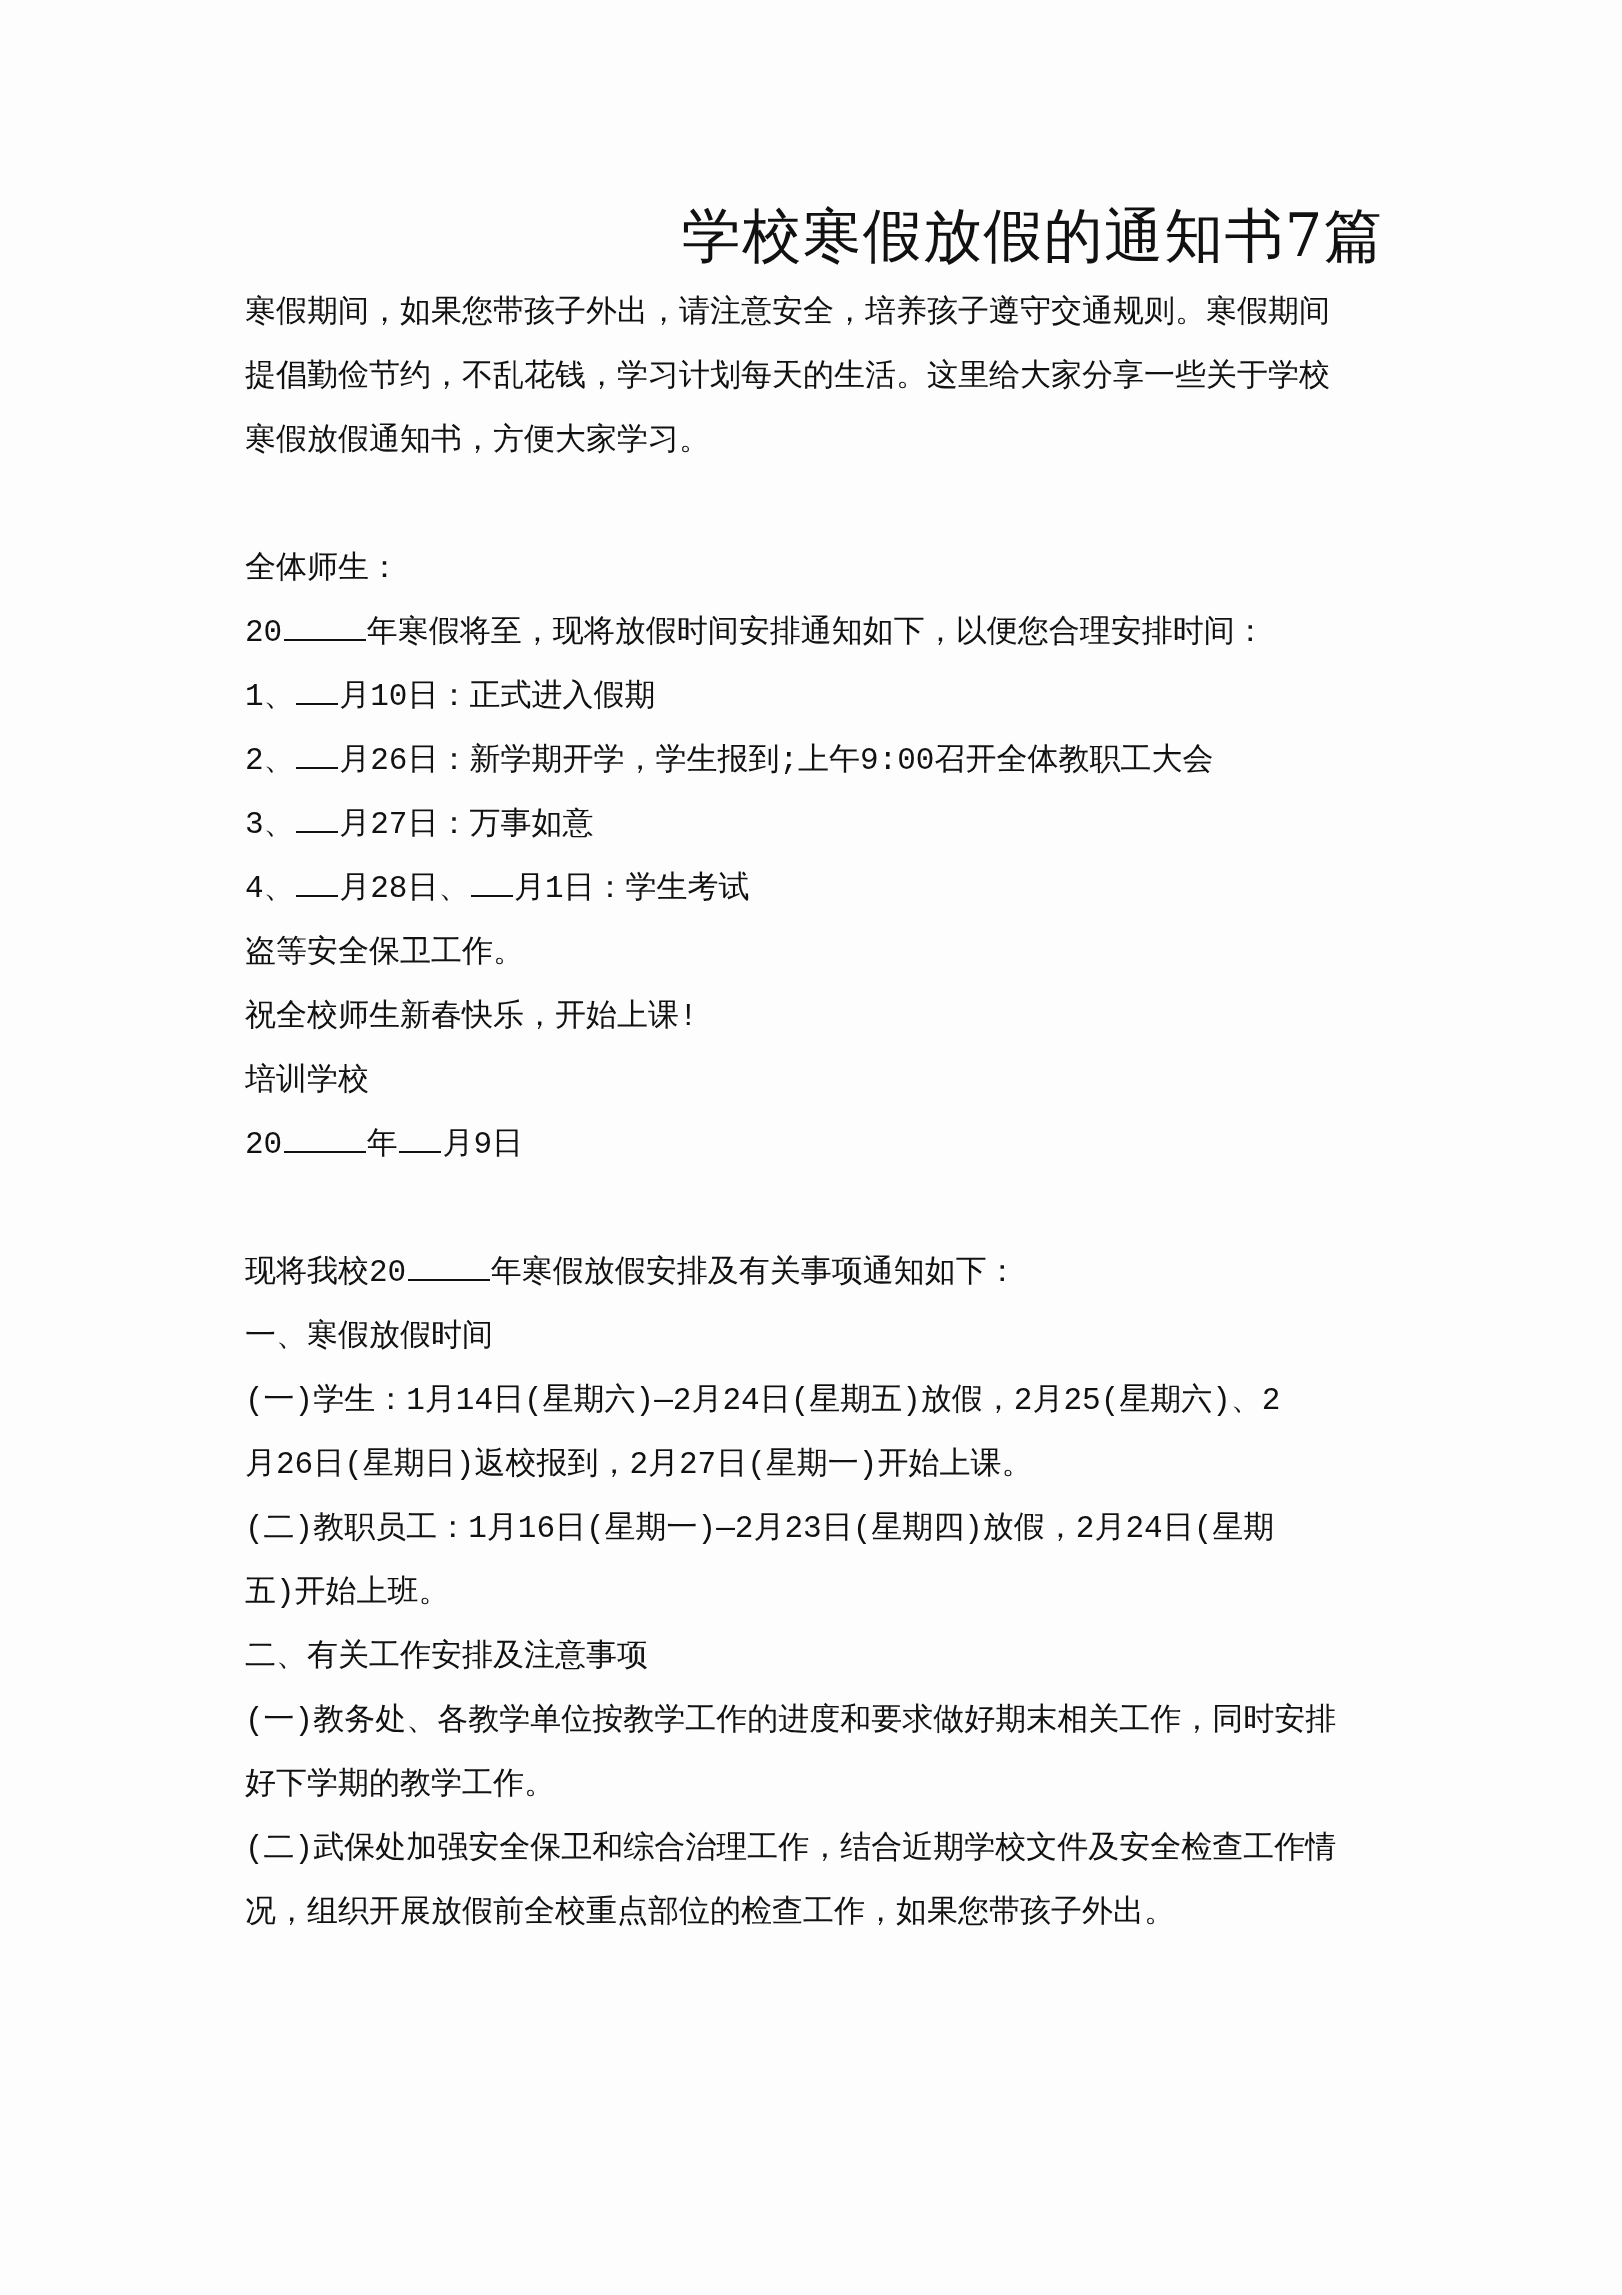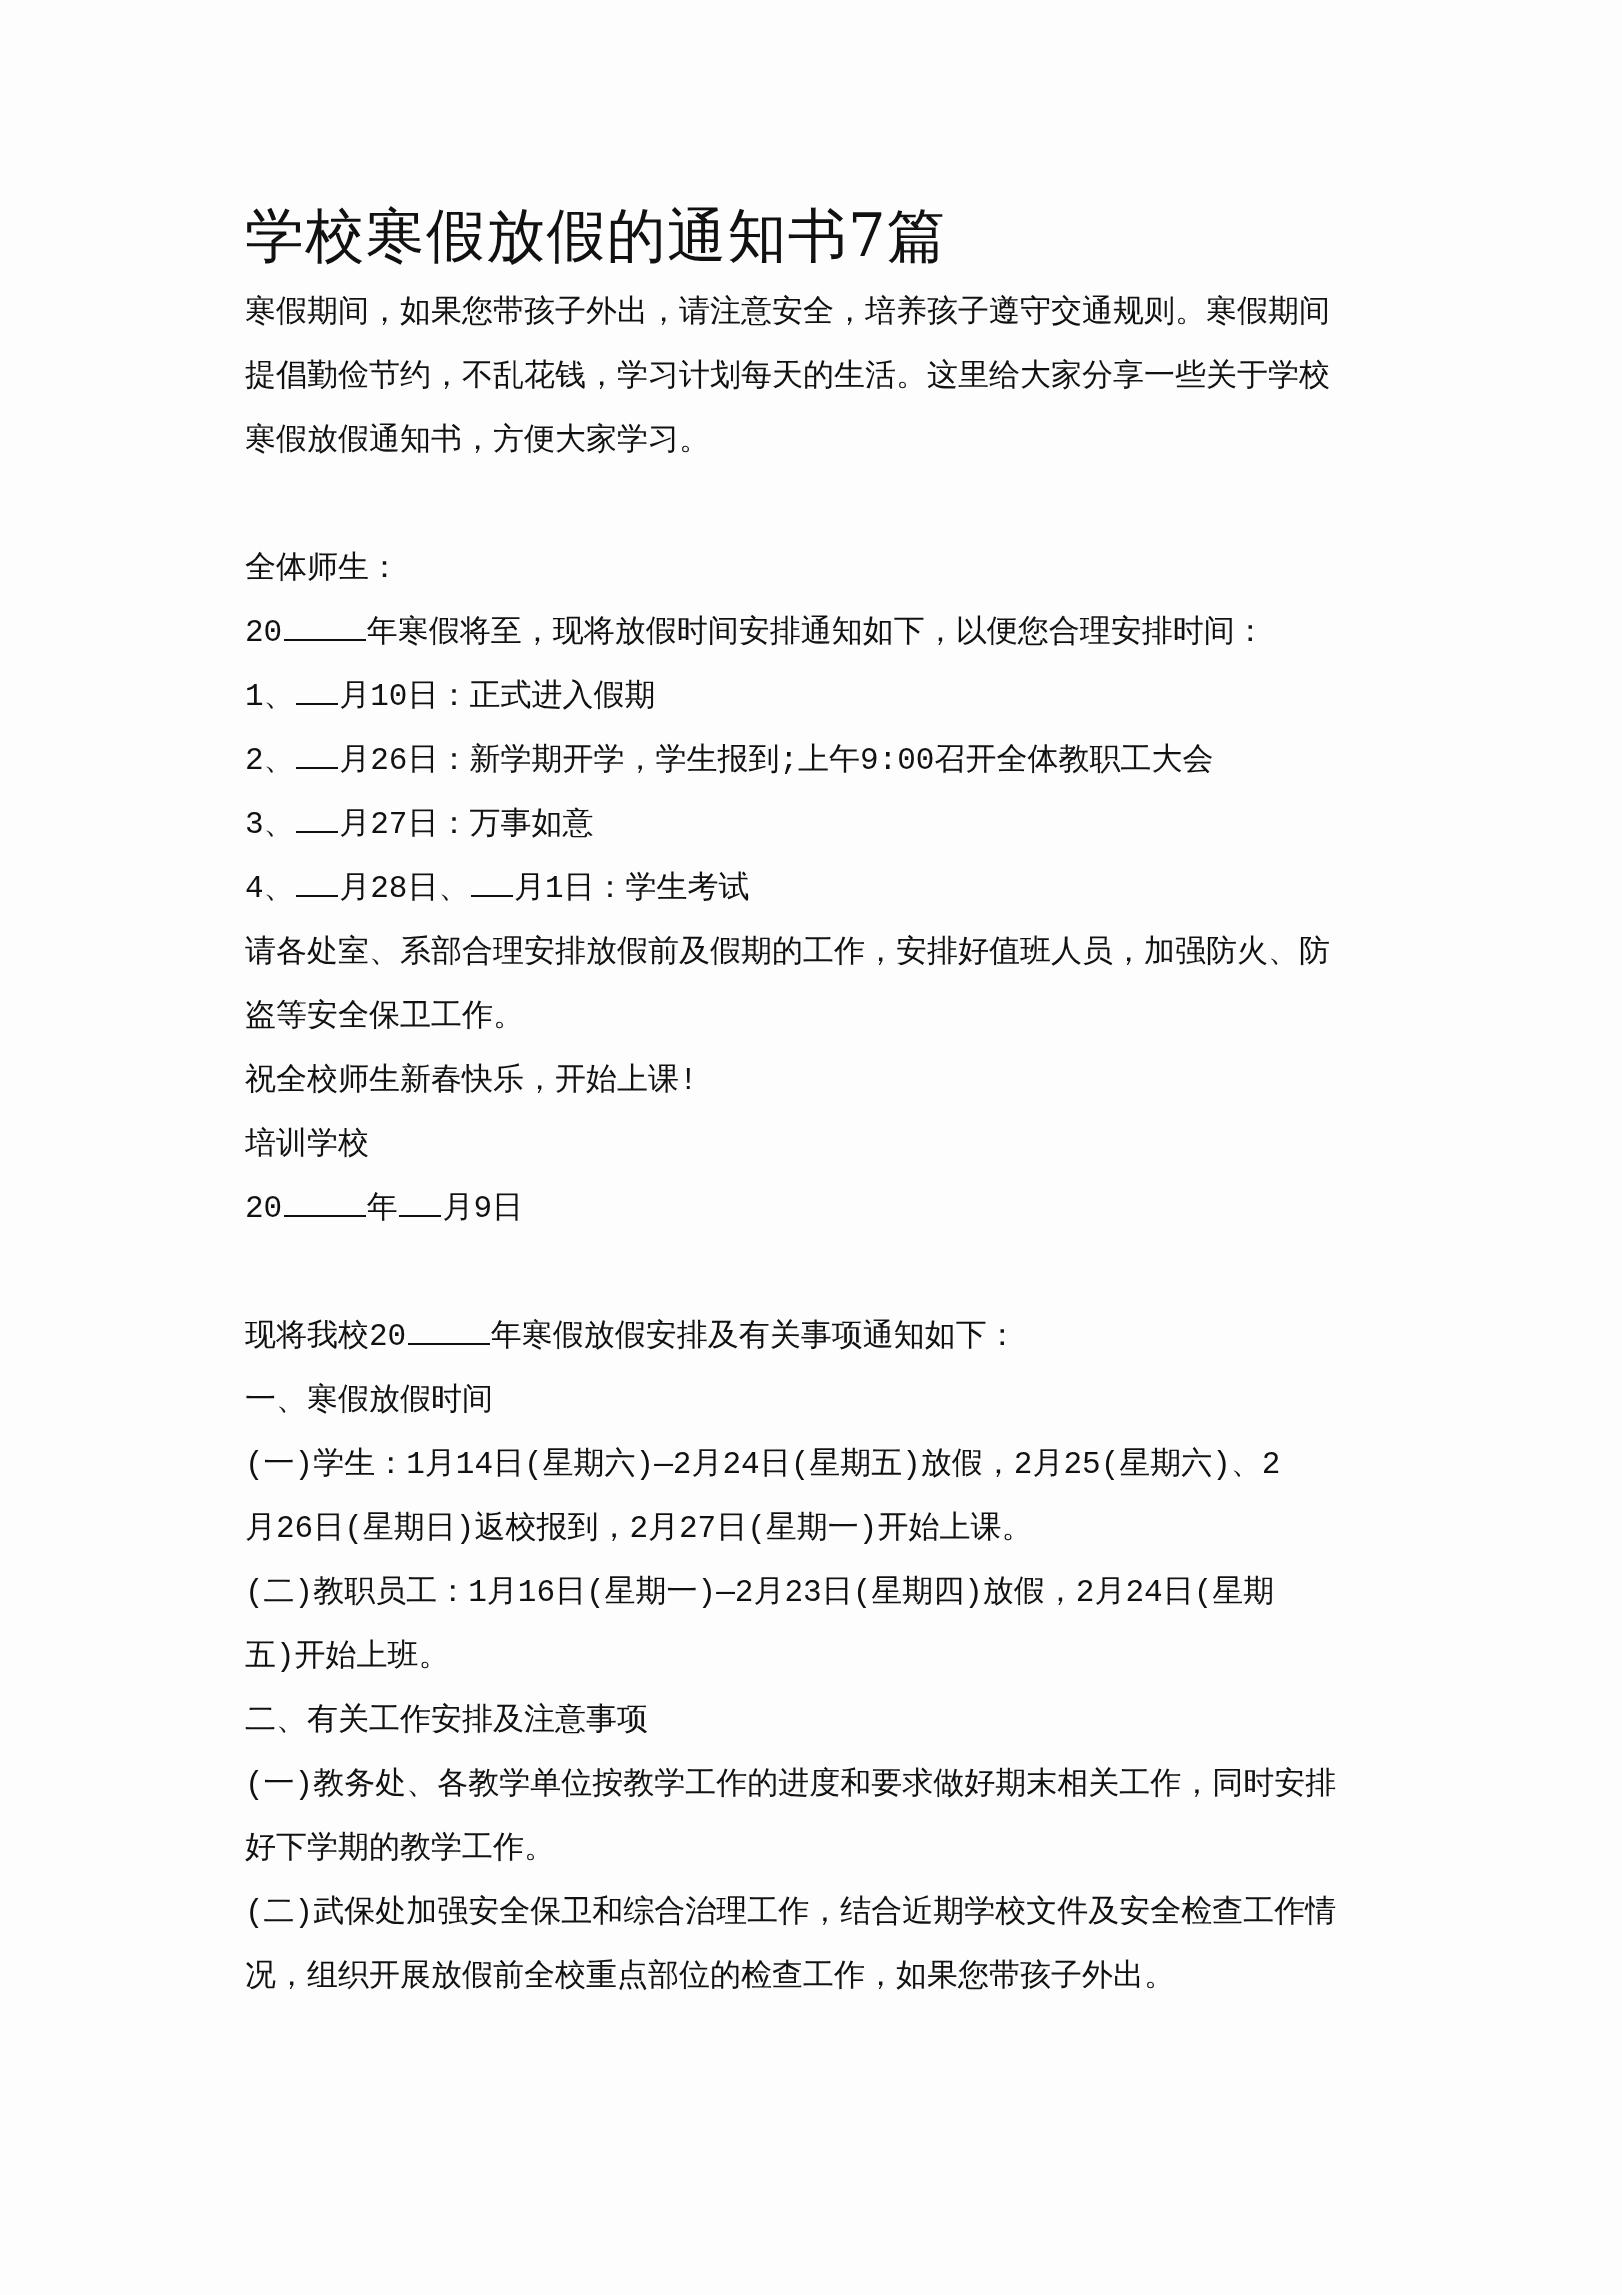--- a/index.html
+++ b/index.html
@@ -19,21 +19,21 @@
       position: absolute;
       left: 245px;
       top: 0;
       width: 1139px;
     }
     .title {
       position: absolute;
       left: 0;
       top: 196px;
       width: 1139px;
-      text-align: left;
+      text-align: right;
       font-size: 59px;
       line-height: 79px;
       font-weight: normal;
       letter-spacing: 1.3px;
       margin: 0;
       white-space: nowrap;
     }
     .body {
       position: absolute;
       left: 0;
@@ -78,21 +78,20 @@
     <span class="gap"></span>
 
     <span class="line">全体师生：</span>
     <span class="line"><span>20</span><span class="blank b6"></span><span>年寒假将至，现将放假时间安排通知如下，以便您合理安排时间：</span></span>
 
     <span class="line"><span>1、</span><span class="blank b3"></span><span>月10日：正式进入假期</span></span>
     <span class="line"><span>2、</span><span class="blank b3"></span><span>月26日：新学期开学，学生报到;上午9:00召开全体教职工大会</span></span>
     <span class="line"><span>3、</span><span class="blank b3"></span><span>月27日：万事如意</span></span>
     <span class="line"><span>4、</span><span class="blank b3"></span><span>月28日、</span><span class="blank b3"></span><span>月1日：学生考试</span></span>
 
-    <span class="line">请各处室、系部合理安排放假前及假期的工作，安排好值班人员，加强防火、防</span>
     <span class="line">盗等安全保卫工作。</span>
     <span class="line">祝全校师生新春快乐，开始上课!</span>
     <span class="line">培训学校</span>
     <span class="line"><span>20</span><span class="blank b6"></span><span>年</span><span class="blank b3"></span><span>月9日</span></span>
 
     <span class="gap"></span>
 
     <span class="line"><span>现将我校20</span><span class="blank b6"></span><span>年寒假放假安排及有关事项通知如下：</span></span>
     <span class="line">一、寒假放假时间</span>
     <span class="line">(一)学生：1月14日(星期六)—2月24日(星期五)放假，2月25(星期六)、2</span>

